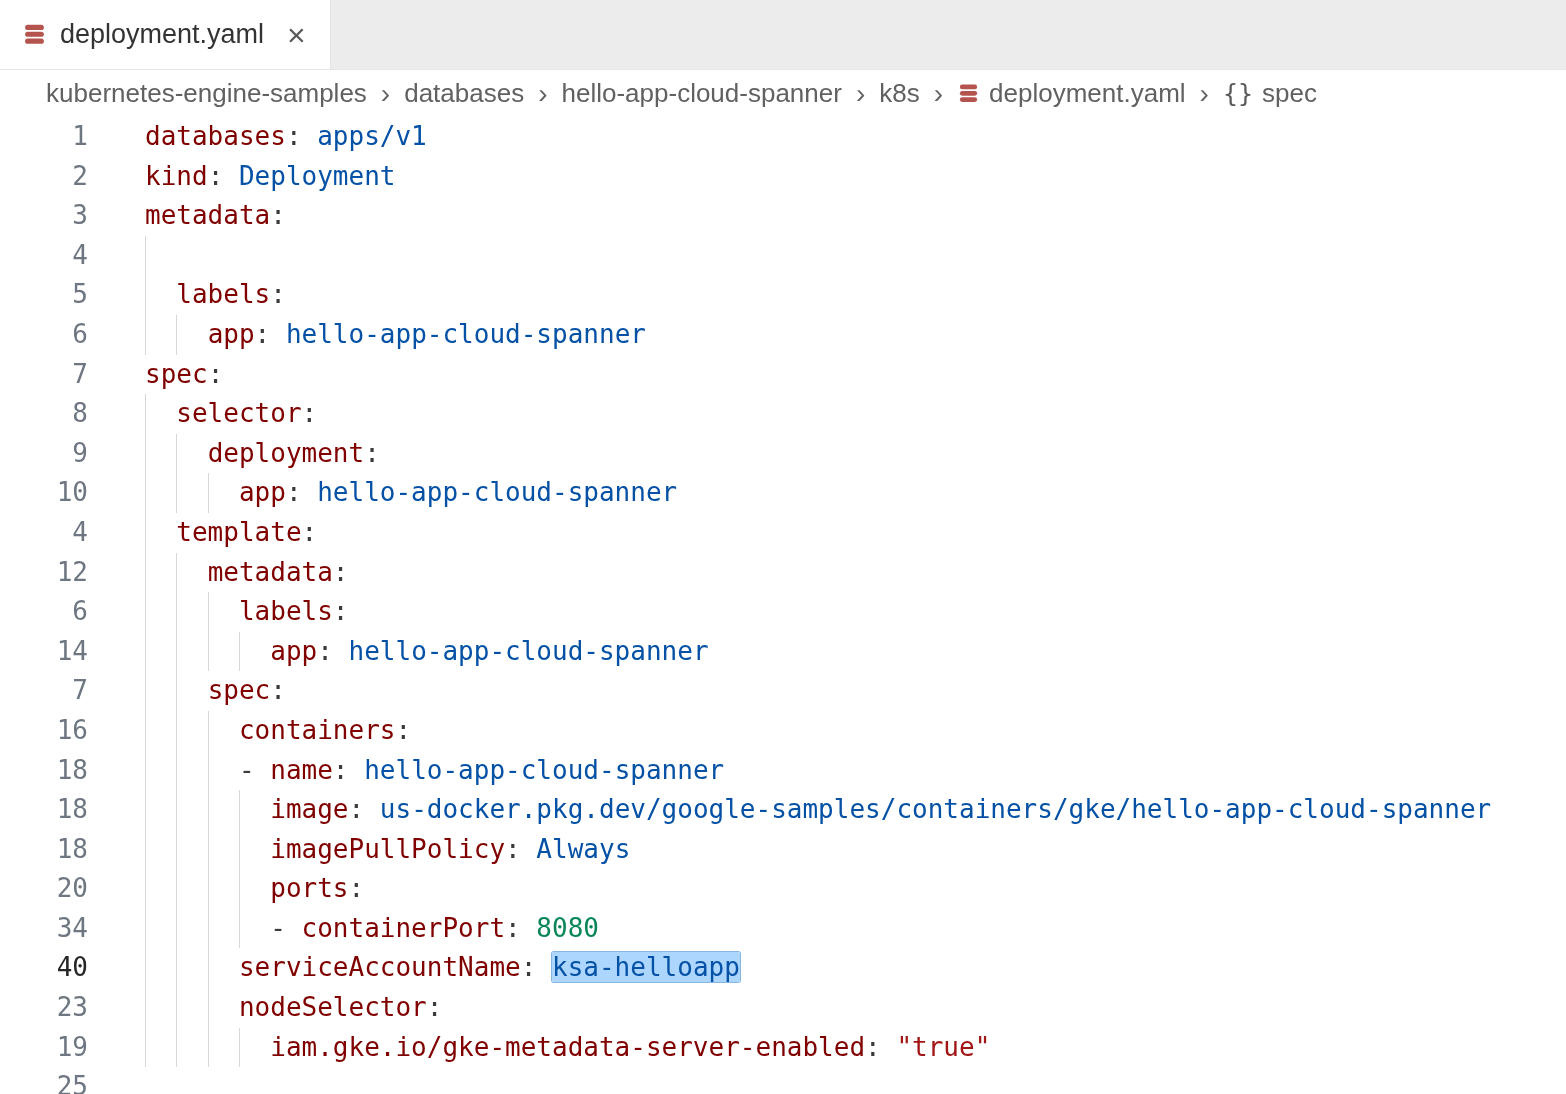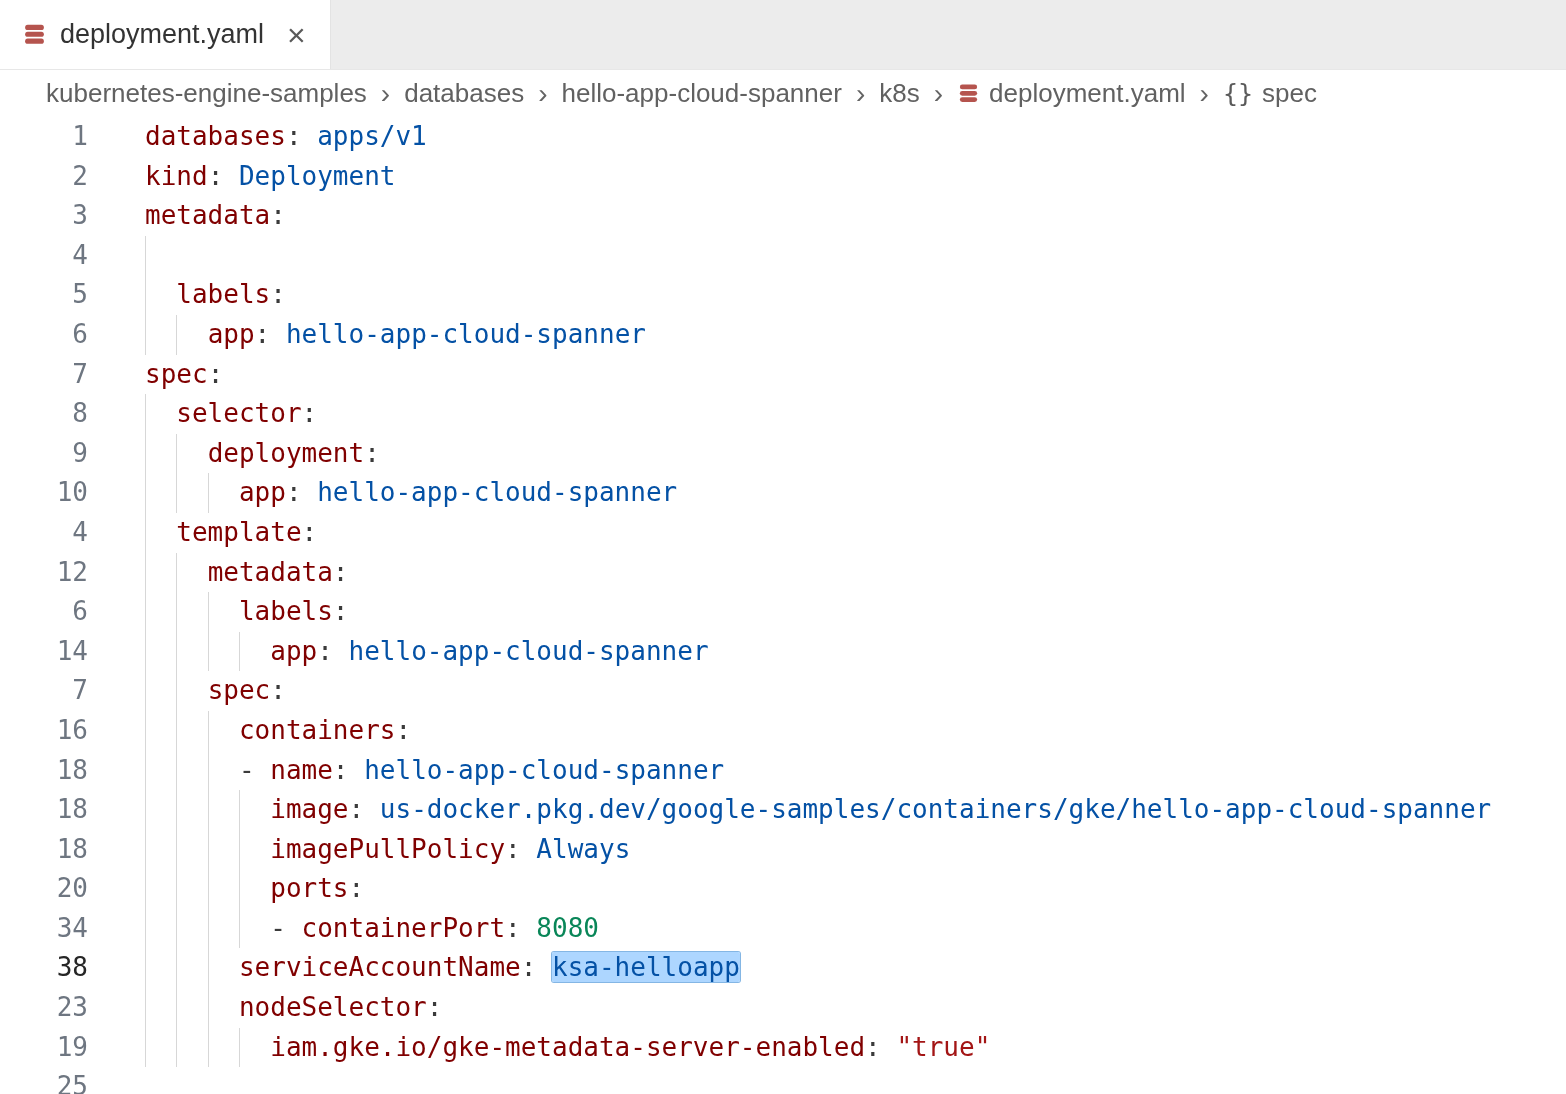--- a/index.html
+++ b/index.html
@@ -150,21 +150,21 @@
     </div>
     <div class="line">
       <div class="gutter">20</div>
       <div class="code"><span class="indent-guide" style="left: 0ch; background: rgb(215, 215, 215);"></span><span class="indent-guide" style="left: 2ch; background: rgb(215, 215, 215);"></span><span class="indent-guide" style="left: 4ch; background: rgb(215, 215, 215);"></span><span class="indent-guide" style="left: 6ch; background: rgb(215, 215, 215);"></span><span><span>        </span><span style="color: rgb(128, 0, 0);">ports</span><span style="color: rgb(59, 59, 59);">:</span></span></div>
     </div>
     <div class="line">
       <div class="gutter">34</div>
       <div class="code"><span class="indent-guide" style="left: 0ch; background: rgb(215, 215, 215);"></span><span class="indent-guide" style="left: 2ch; background: rgb(215, 215, 215);"></span><span class="indent-guide" style="left: 4ch; background: rgb(215, 215, 215);"></span><span class="indent-guide" style="left: 6ch; background: rgb(215, 215, 215);"></span><span><span>        </span><span style="color: rgb(59, 59, 59);">- </span><span style="color: rgb(128, 0, 0);">containerPort</span><span style="color: rgb(59, 59, 59);">: </span><span style="color: rgb(9, 134, 88);">8080</span></span></div>
     </div>
     <div class="line">
-      <div class="gutter active">38</div>
+      <div class="gutter active">40</div>
       <div class="code"><span class="indent-guide" style="left: 0ch; background: rgb(215, 215, 215);"></span><span class="indent-guide" style="left: 2ch; background: rgb(215, 215, 215);"></span><span class="indent-guide" style="left: 4ch; background: rgb(215, 215, 215);"></span><span><span>      </span><span style="color: rgb(128, 0, 0);">serviceAccountName</span><span style="color: rgb(59, 59, 59);">: </span><span class="selected-token" style="color: rgb(4, 81, 165); background: rgb(173, 214, 255);">ksa-helloapp</span></span></div>
     </div>
     <div class="line">
       <div class="gutter">23</div>
       <div class="code"><span class="indent-guide" style="left: 0ch; background: rgb(215, 215, 215);"></span><span class="indent-guide" style="left: 2ch; background: rgb(215, 215, 215);"></span><span class="indent-guide" style="left: 4ch; background: rgb(215, 215, 215);"></span><span><span>      </span><span style="color: rgb(128, 0, 0);">nodeSelector</span><span style="color: rgb(59, 59, 59);">:</span></span></div>
     </div>
     <div class="line">
       <div class="gutter">19</div>
       <div class="code"><span class="indent-guide" style="left: 0ch; background: rgb(215, 215, 215);"></span><span class="indent-guide" style="left: 2ch; background: rgb(215, 215, 215);"></span><span class="indent-guide" style="left: 4ch; background: rgb(215, 215, 215);"></span><span class="indent-guide" style="left: 6ch; background: rgb(215, 215, 215);"></span><span><span>        </span><span style="color: rgb(128, 0, 0);">iam.gke.io/gke-metadata-server-enabled</span><span style="color: rgb(59, 59, 59);">: </span><span style="color: rgb(163, 21, 21);">"true"</span></span></div>
     </div>

